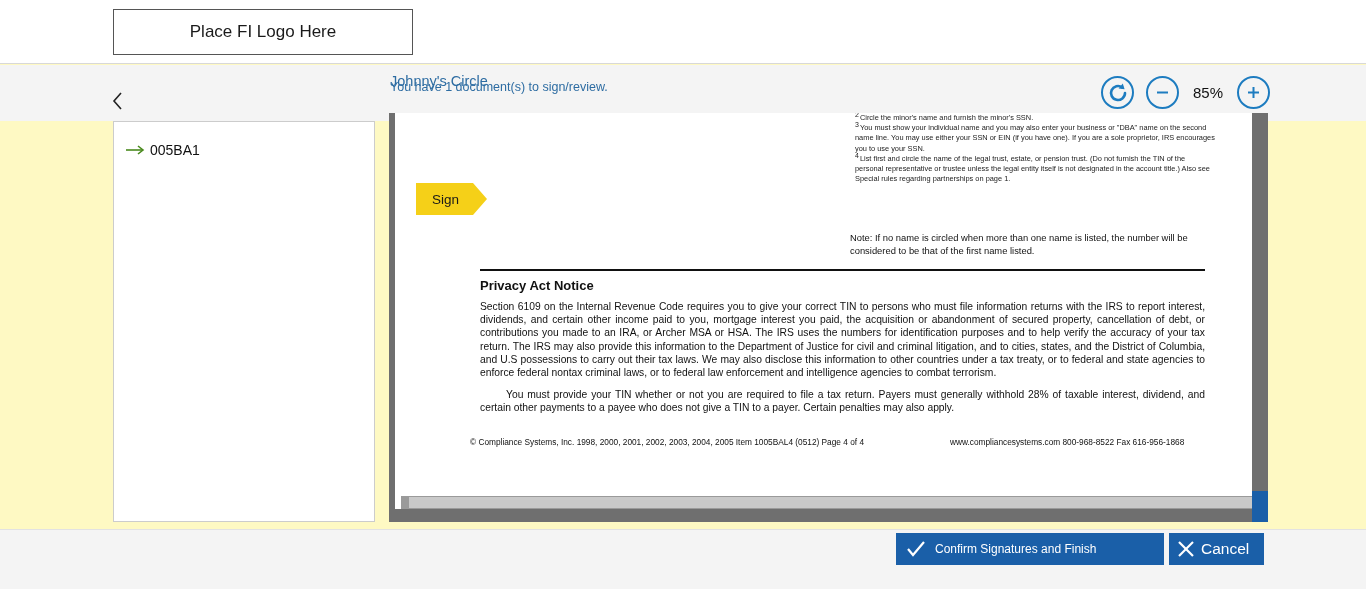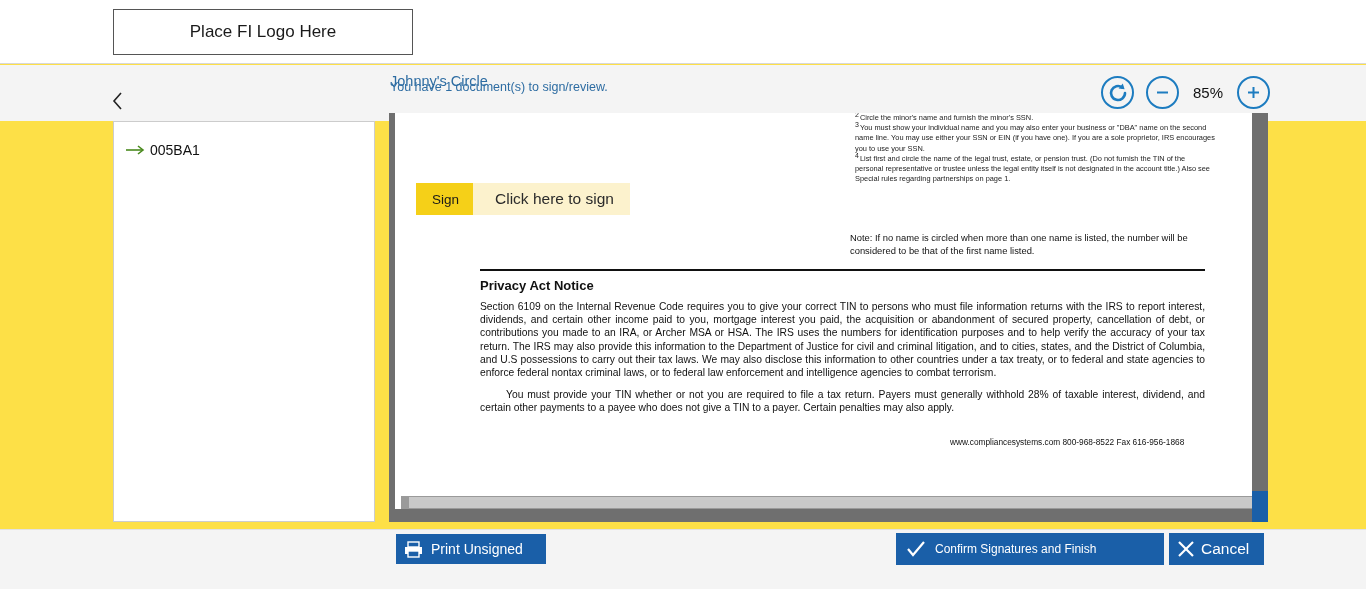--- a/index.html
+++ b/index.html
@@ -7,21 +7,21 @@
     margin: 0; padding: 0;
     width: 1366px; height: 589px;
     font-family: "Liberation Sans", sans-serif;
     background: #ffffff;
     overflow: hidden;
   }
   #app {
     position: relative;
     width: 1366px;
     height: 589px;
-    background: #fde047;
+    background: #fef9c3;
   }
 
   
   .logo-bar {
     position: absolute;
     left: 0; top: 0;
     width: 1366px; height: 64px;
     background: #ffffff;
     border-bottom: 1px solid #d8d8d8;
   }
@@ -375,56 +375,46 @@
           <span class="ln"><sup>2</sup><span>Circle the minor's name and furnish the minor's SSN.</span></span>
           <span class="ln"><sup>3</sup><span>You must show your individual name and you may also enter your business or "DBA" name on the second name line. You may use either your SSN or EIN (if you have one). If you are a sole proprietor, IRS encourages you to use your SSN.</span></span>
           <span class="ln"><sup>4</sup><span>List first and circle the name of the legal trust, estate, or pension trust.  (Do not furnish the TIN of the personal representative or trustee unless the legal entity itself is not designated in the account title.) Also see Special rules regarding partnerships on page 1.</span></span>
         </div>
 
         <div class="blk note-line">Note: If no name is circled when more than one name is listed, the number will be considered to be that of the first name listed.</div>
 
         <div class="sign-tag">
           <div class="yellow">Sign</div>
           <div class="arrow"></div>
-          <div class="pale">Click here to sign</div>
         </div>
 
         <div class="blk rule"></div>
         <div class="blk privacy-title">Privacy Act Notice</div>
 
         <div class="blk privacy-body">
           <p>Section 6109 on the Internal Revenue Code requires you to give your correct TIN to persons who must file information returns with the IRS to report interest, dividends, and certain other income paid to you, mortgage interest you paid, the acquisition or abandonment of secured property, cancellation of debt, or contributions you made to an IRA, or Archer MSA or HSA.  The IRS uses the numbers for identification purposes and to help verify the accuracy of your tax return.  The IRS may also provide this information to the Department of Justice for civil and criminal litigation, and to cities, states, and the District of Columbia, and U.S possessions to carry out their tax laws.  We may also disclose this information to other countries under a tax treaty, or to federal and state agencies to enforce federal nontax criminal laws, or to federal law enforcement and intelligence agencies to combat terrorism.</p>
           <p class="indent">You must provide your TIN whether or not you are required to file a tax return. Payers must generally withhold 28% of taxable interest, dividend, and certain other payments to a payee who does not give a TIN to a payer. Certain penalties may also apply.</p>
         </div>
 
+        <div class="blk footer-left">© Compliance Systems, Inc.  1998, 2000, 2001, 2002, 2003, 2004, 2005  Item 1005BAL4 (0512)   Page 4 of 4</div>
         <div class="blk footer-right">www.compliancesystems.com 800-968-8522 Fax 616-956-1868</div>
       </div>
 
       <div class="hscroll-track">
         <div class="hscroll-thumb"></div>
       </div>
     </div>
 
     <div class="vscroll-track">
       <div class="vscroll-thumb"></div>
     </div>
   </div>
 
   <div class="bottom-bar"></div>
 
-  <button class="btn btn-print">
-    <span>
-      <svg width="19" height="17" viewBox="0 0 19 17">
-        <rect x="4" y="1" width="11" height="5" fill="none" stroke="#ffffff" stroke-width="1.4"></rect>
-        <rect x="1" y="6" width="17" height="7" fill="#ffffff"></rect>
-        <rect x="4" y="10" width="11" height="6" fill="#1a5fa8" stroke="#ffffff" stroke-width="1.4"></rect>
-      </svg>
-    </span>
-    <span>Print Unsigned</span>
-  </button>
 
   <button class="btn btn-confirm">
     <span>
       <svg width="20" height="18" viewBox="0 0 20 18">
         <polyline points="2,9 7,15 18,2" fill="none" stroke="#ffffff" stroke-width="2.2"></polyline>
       </svg>
     </span>
     <span>Confirm Signatures and Finish</span>
   </button>
 

